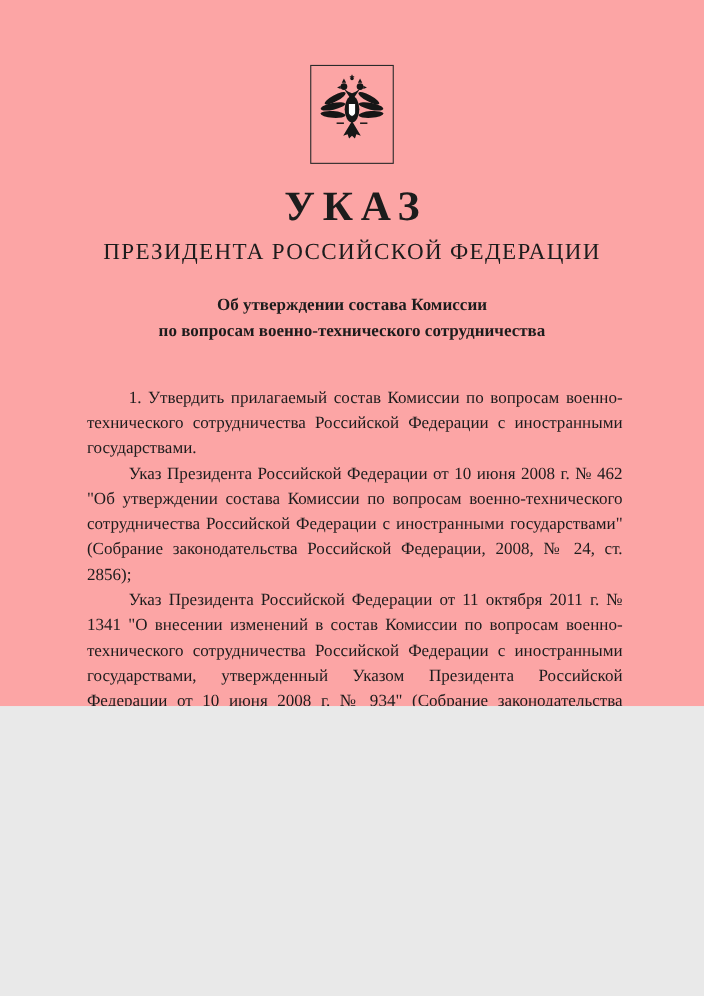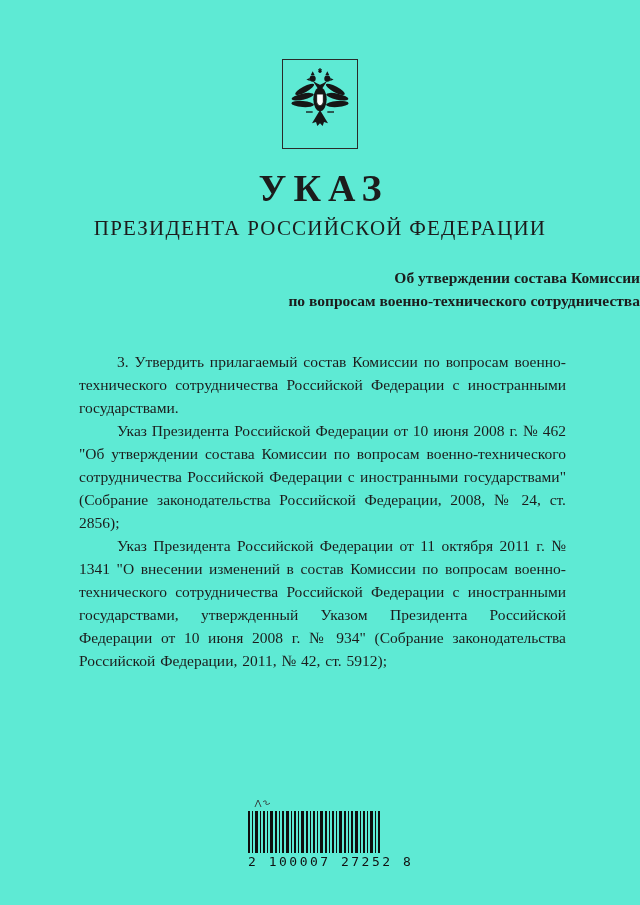--- a/index.html
+++ b/index.html
@@ -1,21 +1,21 @@
 <!DOCTYPE html>
 <html><head>
 <meta charset="utf-8">
 <style>
   html, body { margin: 0; padding: 0; background: #e9e9e9; }
   .page {
     position: relative;
     width: 640px;
-    height: 905px;
+    height: 642px;
     margin: 0 auto;
-    background: #5eead4;
+    background: #fca5a5;
     color: #1c1c1c;
     font-family: "Liberation Serif", serif;
     overflow: hidden;
   }
 
   .emblem-box {
     position: absolute;
     top: 59px;
     left: 50%;
     transform: translateX(-50%);
@@ -49,21 +49,21 @@
     text-align: center;
     font-size: 21px;
     letter-spacing: 1.2px;
   }
 
   .decree-subject {
     position: absolute;
     top: 266px;
     left: 0;
     width: 100%;
-    text-align: right;
+    text-align: center;
     font-weight: bold;
     font-size: 15.5px;
     line-height: 23px;
   }
 
   .decree-body {
     position: absolute;
     top: 350px;
     left: 79px;
     width: 487px;
@@ -148,21 +148,21 @@
   <div class="decree-title">УКАЗ</div>
 
   <div class="decree-issuer">ПРЕЗИДЕНТА РОССИЙСКОЙ ФЕДЕРАЦИИ</div>
 
   <div class="decree-subject">
     <div>Об утверждении состава Комиссии</div>
     <div>по вопросам военно-технического сотрудничества</div>
   </div>
 
   <div class="decree-body">
-    <p>3. Утвердить прилагаемый состав Комиссии по вопросам военно-технического сотрудничества Российской Федерации с иностранными государствами.</p>
+    <p>1. Утвердить прилагаемый состав Комиссии по вопросам военно-технического сотрудничества Российской Федерации с иностранными государствами.</p>
     <p>Указ Президента Российской Федерации от 10 июня 2008 г. № 462 "Об утверждении состава Комиссии по вопросам военно-технического сотрудничества Российской Федерации с иностранными государствами" (Собрание законодательства Российской Федерации, 2008, № 24, ст. 2856);</p>
     <p>Указ Президента Российской Федерации от 11 октября 2011 г. № 1341 "О внесении изменений в состав Комиссии по вопросам военно-технического сотрудничества Российской Федерации с иностранными государствами, утвержденный Указом Президента Российской Федерации от 10 июня 2008 г. № 934" (Собрание законодательства Российской Федерации, 2011, № 42, ст. 5912);</p>
   </div>
 
   <div class="control-mark">
     <svg width="18" height="10" viewBox="0 0 18 10" xmlns="http://www.w3.org/2000/svg">
       <path d="M1 8 L4 1 L7 8 M9 3 C11 1 13 2 12 4 C11 6 14 6 16 4" fill="none" stroke="#333" stroke-width="0.9"></path>
     </svg>
   </div>
 

